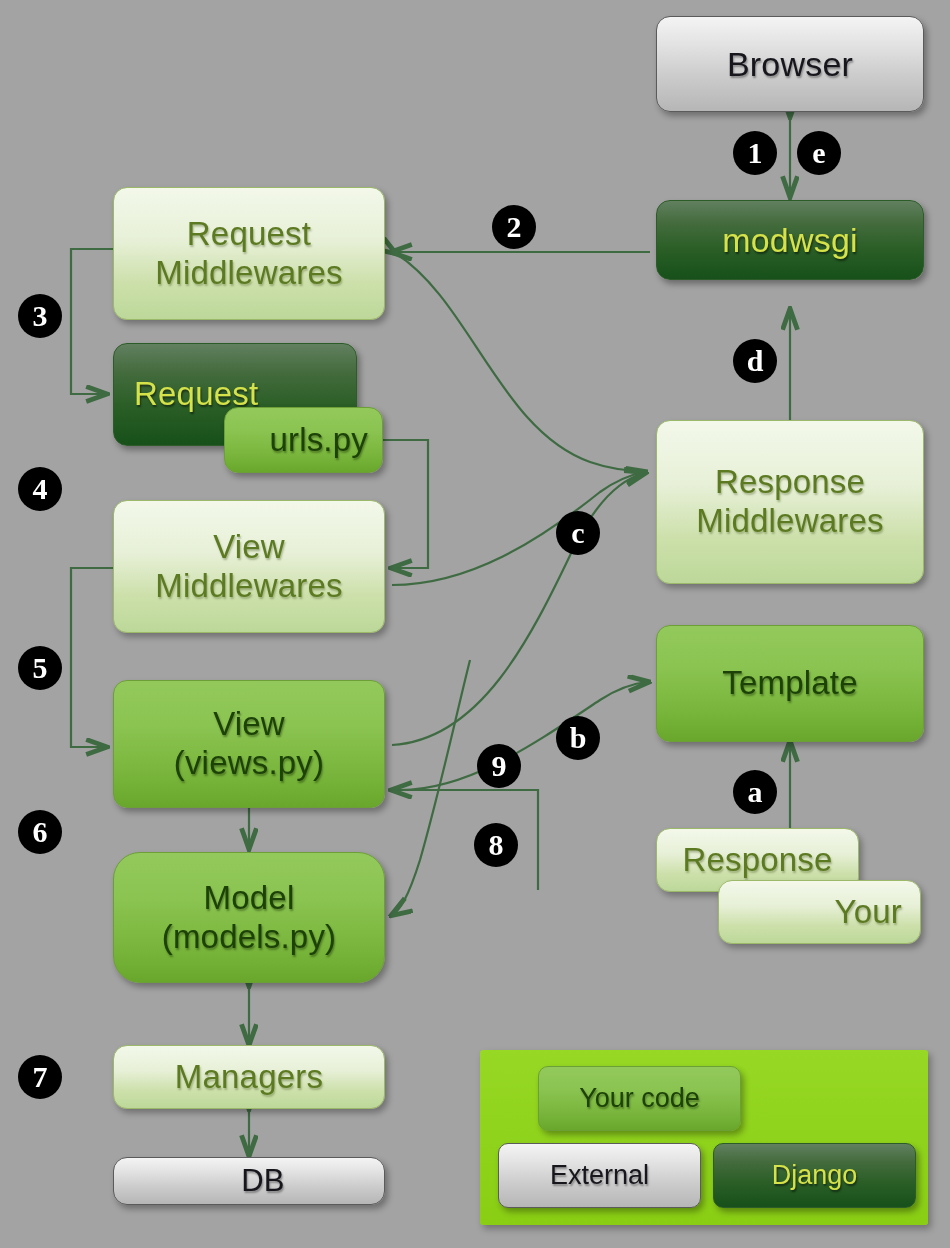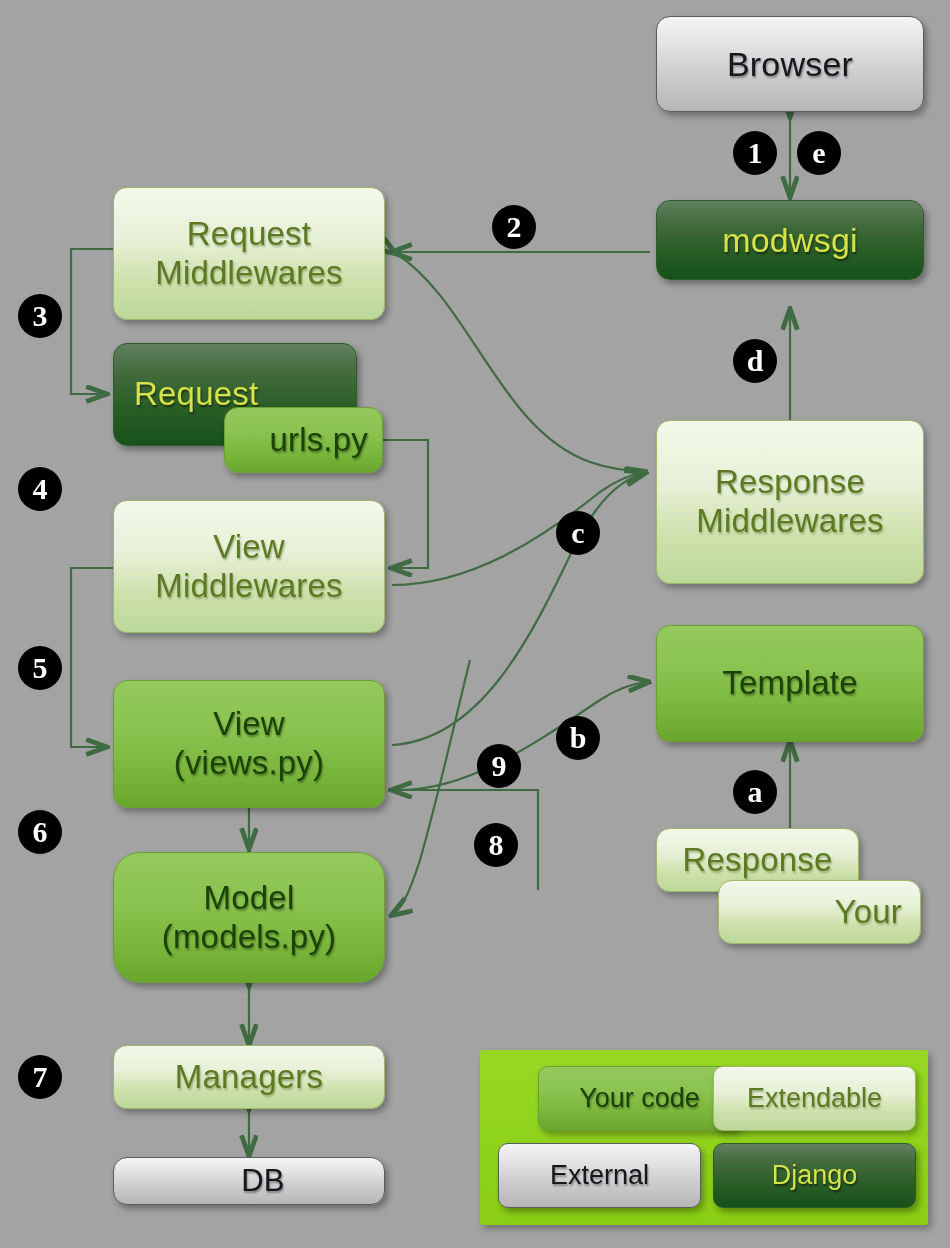--- a/index.html
+++ b/index.html
@@ -244,18 +244,17 @@
   <div class="badge" style="left:18px;  top:1055px;">7</div>
   <div class="badge" style="left:474px; top:823px;">8</div>
   <div class="badge" style="left:477px; top:744px;">9</div>
   <div class="badge" style="left:733px; top:770px;">a</div>
   <div class="badge" style="left:556px; top:716px;">b</div>
   <div class="badge" style="left:556px; top:511px;">c</div>
   <div class="badge" style="left:733px; top:339px;">d</div>
 
   <div id="legend">
     <div class="legend-item sty-yourcode" style="left:18px;  top:16px;  width:203px; height:65px;margin-left:40px;">Your code</div>
-    <div class="legend-item sty-extendable" style="left:233px; top:16px;  width:203px; height:65px;">Extendable</div>
     <div class="legend-item sty-external" style="left:18px;  top:93px;  width:203px; height:65px;">External</div>
     <div class="legend-item sty-django" style="left:233px; top:93px;  width:203px; height:65px;">Django</div>
   </div>
 
 </div>
 
 </body></html>

